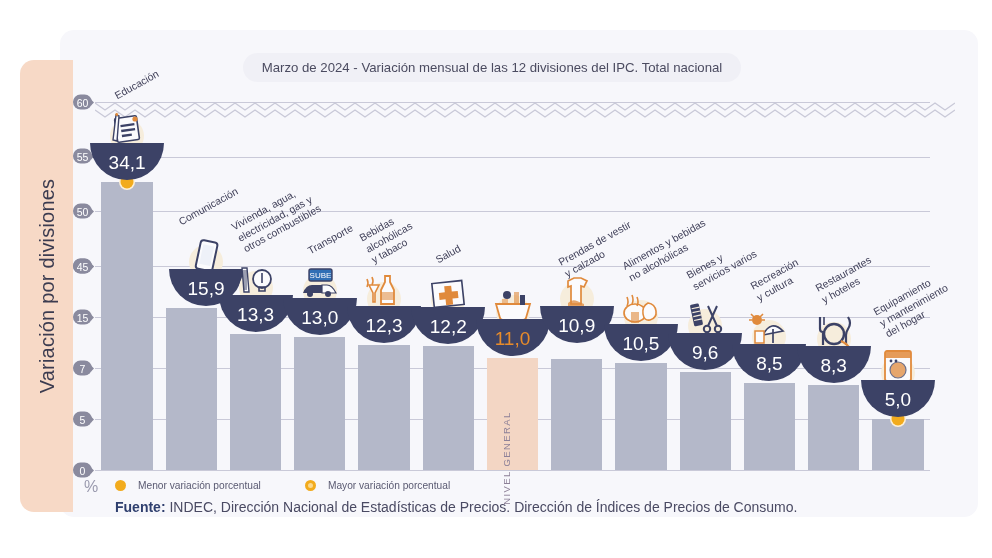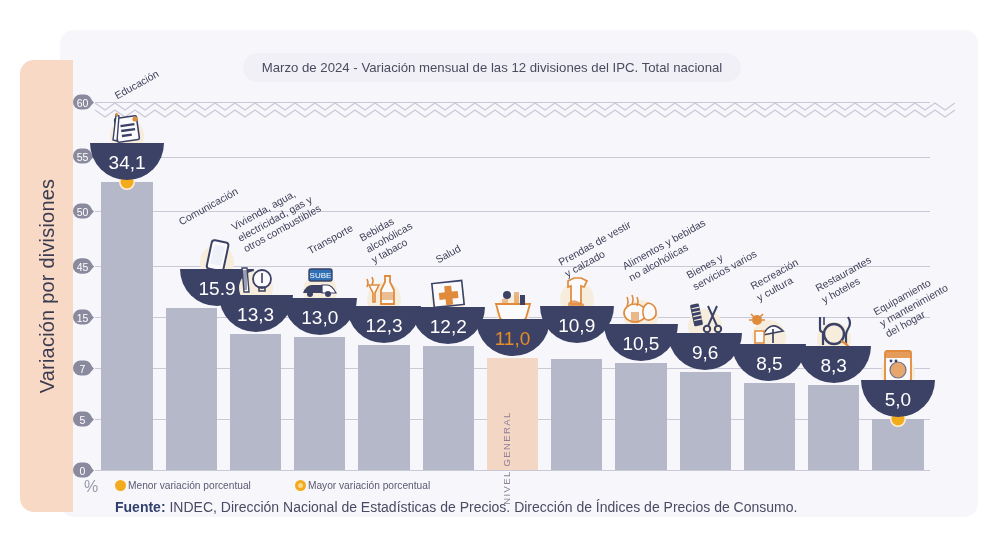--- a/index.html
+++ b/index.html
@@ -165,21 +165,21 @@
     left: 84px; top: 478px;
     font-size: 16px;
     color: #9a9aae;
   }
   .legend {
     position: absolute;
     left: 115px; top: 480px;
     display: flex; align-items: center;
     gap: 44px;
   }
-  .legend-item { display: flex; align-items: center; gap: 2px; }
+  .legend-item { display: flex; align-items: center; gap: 12px; }
   .legend-dot {
     width: 11px; height: 11px; border-radius: 50%;
     background: #f2ab1d;
   }
   .legend-dot.ring {
     background: #fbd88c;
     border: 3px solid #f2ab1d;
     width: 11px; height: 11px;
   }
   .legend-text { font-size: 10.2px; color: #5a5a72; }
@@ -316,21 +316,21 @@
         <rect x="17" y="24" width="10" height="2.4" fill="#3c4266" transform="rotate(-8 23 19)"></rect>
         <path d="M9 30 L12 5 L15 6 L13 31 Z" fill="#fbfbfd" stroke="#3c4266" stroke-width="1.4"></path>
         <path d="M11.5 4 L14 5" stroke="#e08a3c" stroke-width="2.5"></path>
         <circle cx="31" cy="9" r="2.6" fill="#e08a3c"></circle>
           </svg>
         </div>
         <div class="bowl">
           <span>34,1</span>
         </div>
       </div>
-      <div class="badge" style="left: 197px; top: 233.82px; padding-left: 40px;">
+      <div class="badge" style="left: 186px; top: 233.82px; padding-left: 40px;">
         <div class="badge-ico">
           <svg width="46" height="42" viewBox="0 0 46 42">
        <circle cx="23" cy="26" r="17" fill="#f6eddc"></circle>
             <rect x="15" y="5" width="17" height="29" rx="3" fill="#fbfbfd" stroke="#3c4266" stroke-width="2" transform="rotate(12 23 20)"></rect>
         <rect x="18" y="9" width="11" height="20" fill="#eef1f8" transform="rotate(12 23 20)"></rect>
           </svg>
         </div>
         <div class="bowl">
           <span>15,9</span>
         </div>

